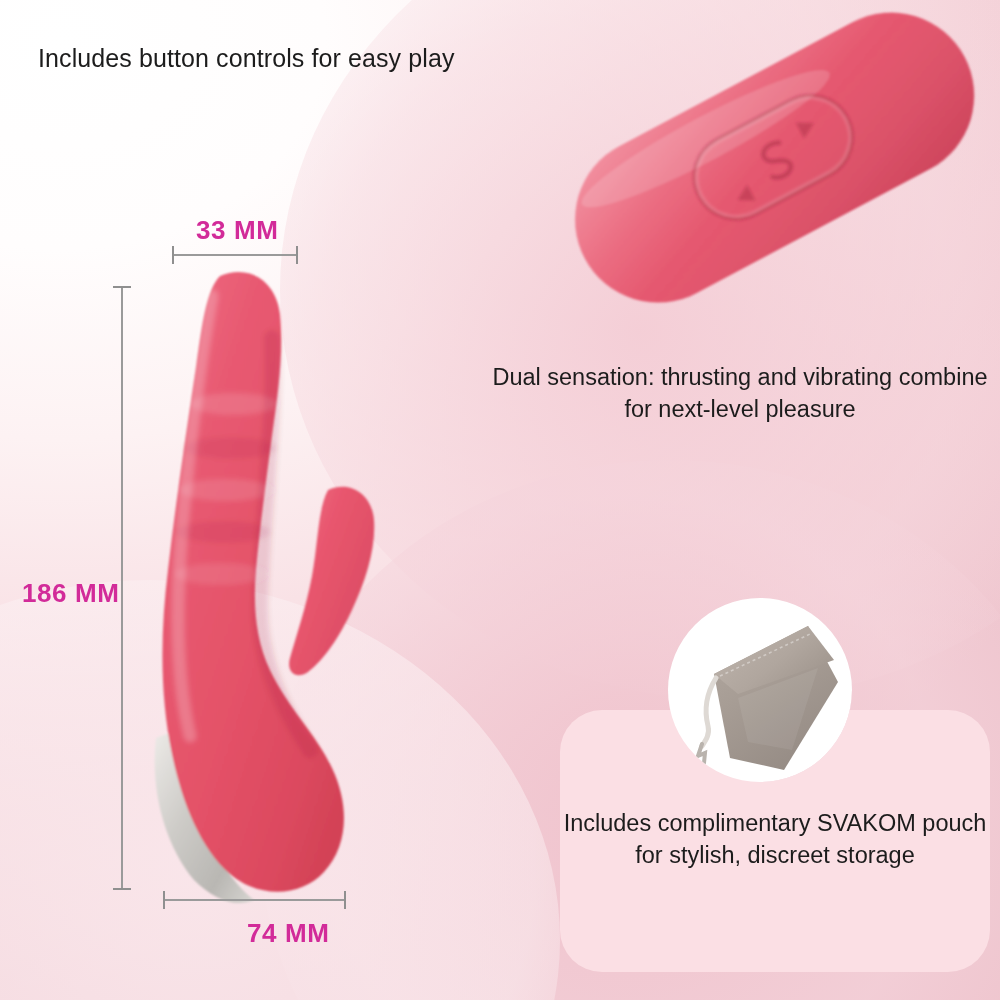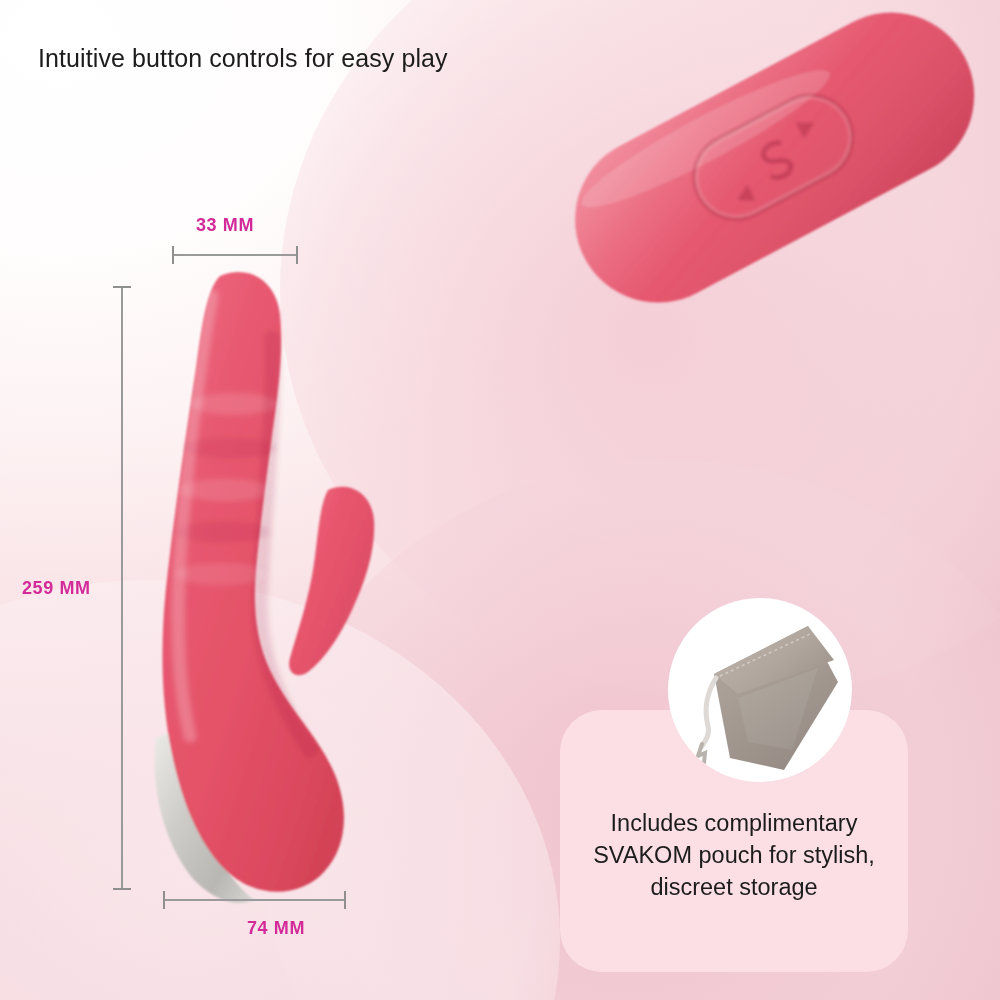--- a/index.html
+++ b/index.html
@@ -52,21 +52,21 @@
     left: 38px; top: 44px;
     font-size: 25px;
     color: #1c1c1c;
     letter-spacing: .1px;
     white-space: nowrap;
   }
 
   
   .dim-label {
     position: absolute;
-    font-size: 18px;
+    font-size: 26px;
     font-weight: bold;
     color: #d22b99;
     letter-spacing: .6px;
     white-space: nowrap;
   }
   #dim-w-top-label { left: 196px; top: 215px; }
   #dim-h-label     { left: 22px;  top: 578px; }
   #dim-w-bot-label { left: 219px; top: 918px; margin-left: 28px; }
 
   
@@ -126,21 +126,21 @@
   }
   #copy-dual  { left: 492px; top: 362px; width: 496px; }
   #copy-mat   { left: 500px; top: 488px; width: 486px; }
 
   .hl { color: #d22b99; font-weight: bold; }
 
   
   #pouch-card {
     position: absolute;
     left: 560px; top: 710px;
-    width: 348px; height: 262px;
+    width: 430px; height: 262px;
     background: #fbdfe4;
     border-radius: 42px;
   }
   #pouch-card-copy {
     position: absolute;
     left: 0; right: 0;
     top: 98px;
     text-align: center;
     font-size: 23.5px;
     line-height: 1.36;
@@ -207,21 +207,21 @@
       <path d="M302 180 l16 9 -16 9 z" fill="rgba(150,30,55,0.34)"></path>
 
       <path d="M230 212 l-16 9 16 9 z" fill="rgba(150,30,55,0.34)"></path>
 
       <g>
         <path d="M278 190 c-9 -5 -20 -2 -20 6 c0 7 9 8 14 11 c6 3 8 8 3 12 c-5 4 -14 3 -19 -2" fill="none" stroke="rgba(150,30,55,0.40)" stroke-width="4.4" stroke-linecap="round"></path>
       </g>
     </g>
   </svg>
 
-  <div class="headline">Intuitive button controls for easy play</div>
+  <div class="headline">Includes button controls for easy play</div>
 
   <svg id="product-main" class="product-svg" width="290" height="640" viewBox="0 0 290 640">
     <defs>
       <linearGradient id="mainBody" x1="0.12" y1="0" x2="0.95" y2="0.9">
         <stop offset="0%" stop-color="#ee6a80"></stop>
         <stop offset="22%" stop-color="#e85a72"></stop>
         <stop offset="55%" stop-color="#e45268"></stop>
         <stop offset="82%" stop-color="#dd4a60"></stop>
         <stop offset="100%" stop-color="#d34256"></stop>
       </linearGradient>
@@ -290,32 +290,33 @@
                C 138 384, 156 432, 190 482" fill="none" stroke="rgba(140,25,45,0.14)" stroke-width="16" stroke-linecap="round" filter="url(#ribSoft)"></path>
     </g>
   </svg>
 
   <div id="dim-w-top-label" class="dim-label">33 MM</div>
   <div id="dim-w-top-bar" class="measure-h">
     <span class="cap l"></span>
     <span class="cap r"></span>
   </div>
 
-  <div id="dim-h-label" class="dim-label">259 MM</div>
+  <div id="dim-h-label" class="dim-label">186 MM</div>
   <div id="dim-h-bar" class="measure-v">
     <span class="cap t"></span>
     <span class="cap b"></span>
   </div>
 
   <div id="dim-w-bot-label" class="dim-label">74 MM</div>
   <div id="dim-w-bot-bar" class="measure-h">
     <span class="cap l"></span>
     <span class="cap r"></span>
   </div>
 
+  <div id="copy-dual" class="copy">Dual sensation: thrusting and vibrating combine for next-level pleasure</div>
 
 
   <div id="pouch-card">
     <div id="pouch-card-copy">Includes complimentary SVAKOM pouch for stylish, discreet storage</div>
   </div>
 
   <div id="pouch-inset">
     <svg width="184" height="184" viewBox="0 0 184 184">
       <defs>
         <linearGradient id="pouchFront" x1="0" y1="0" x2="0.6" y2="1">

